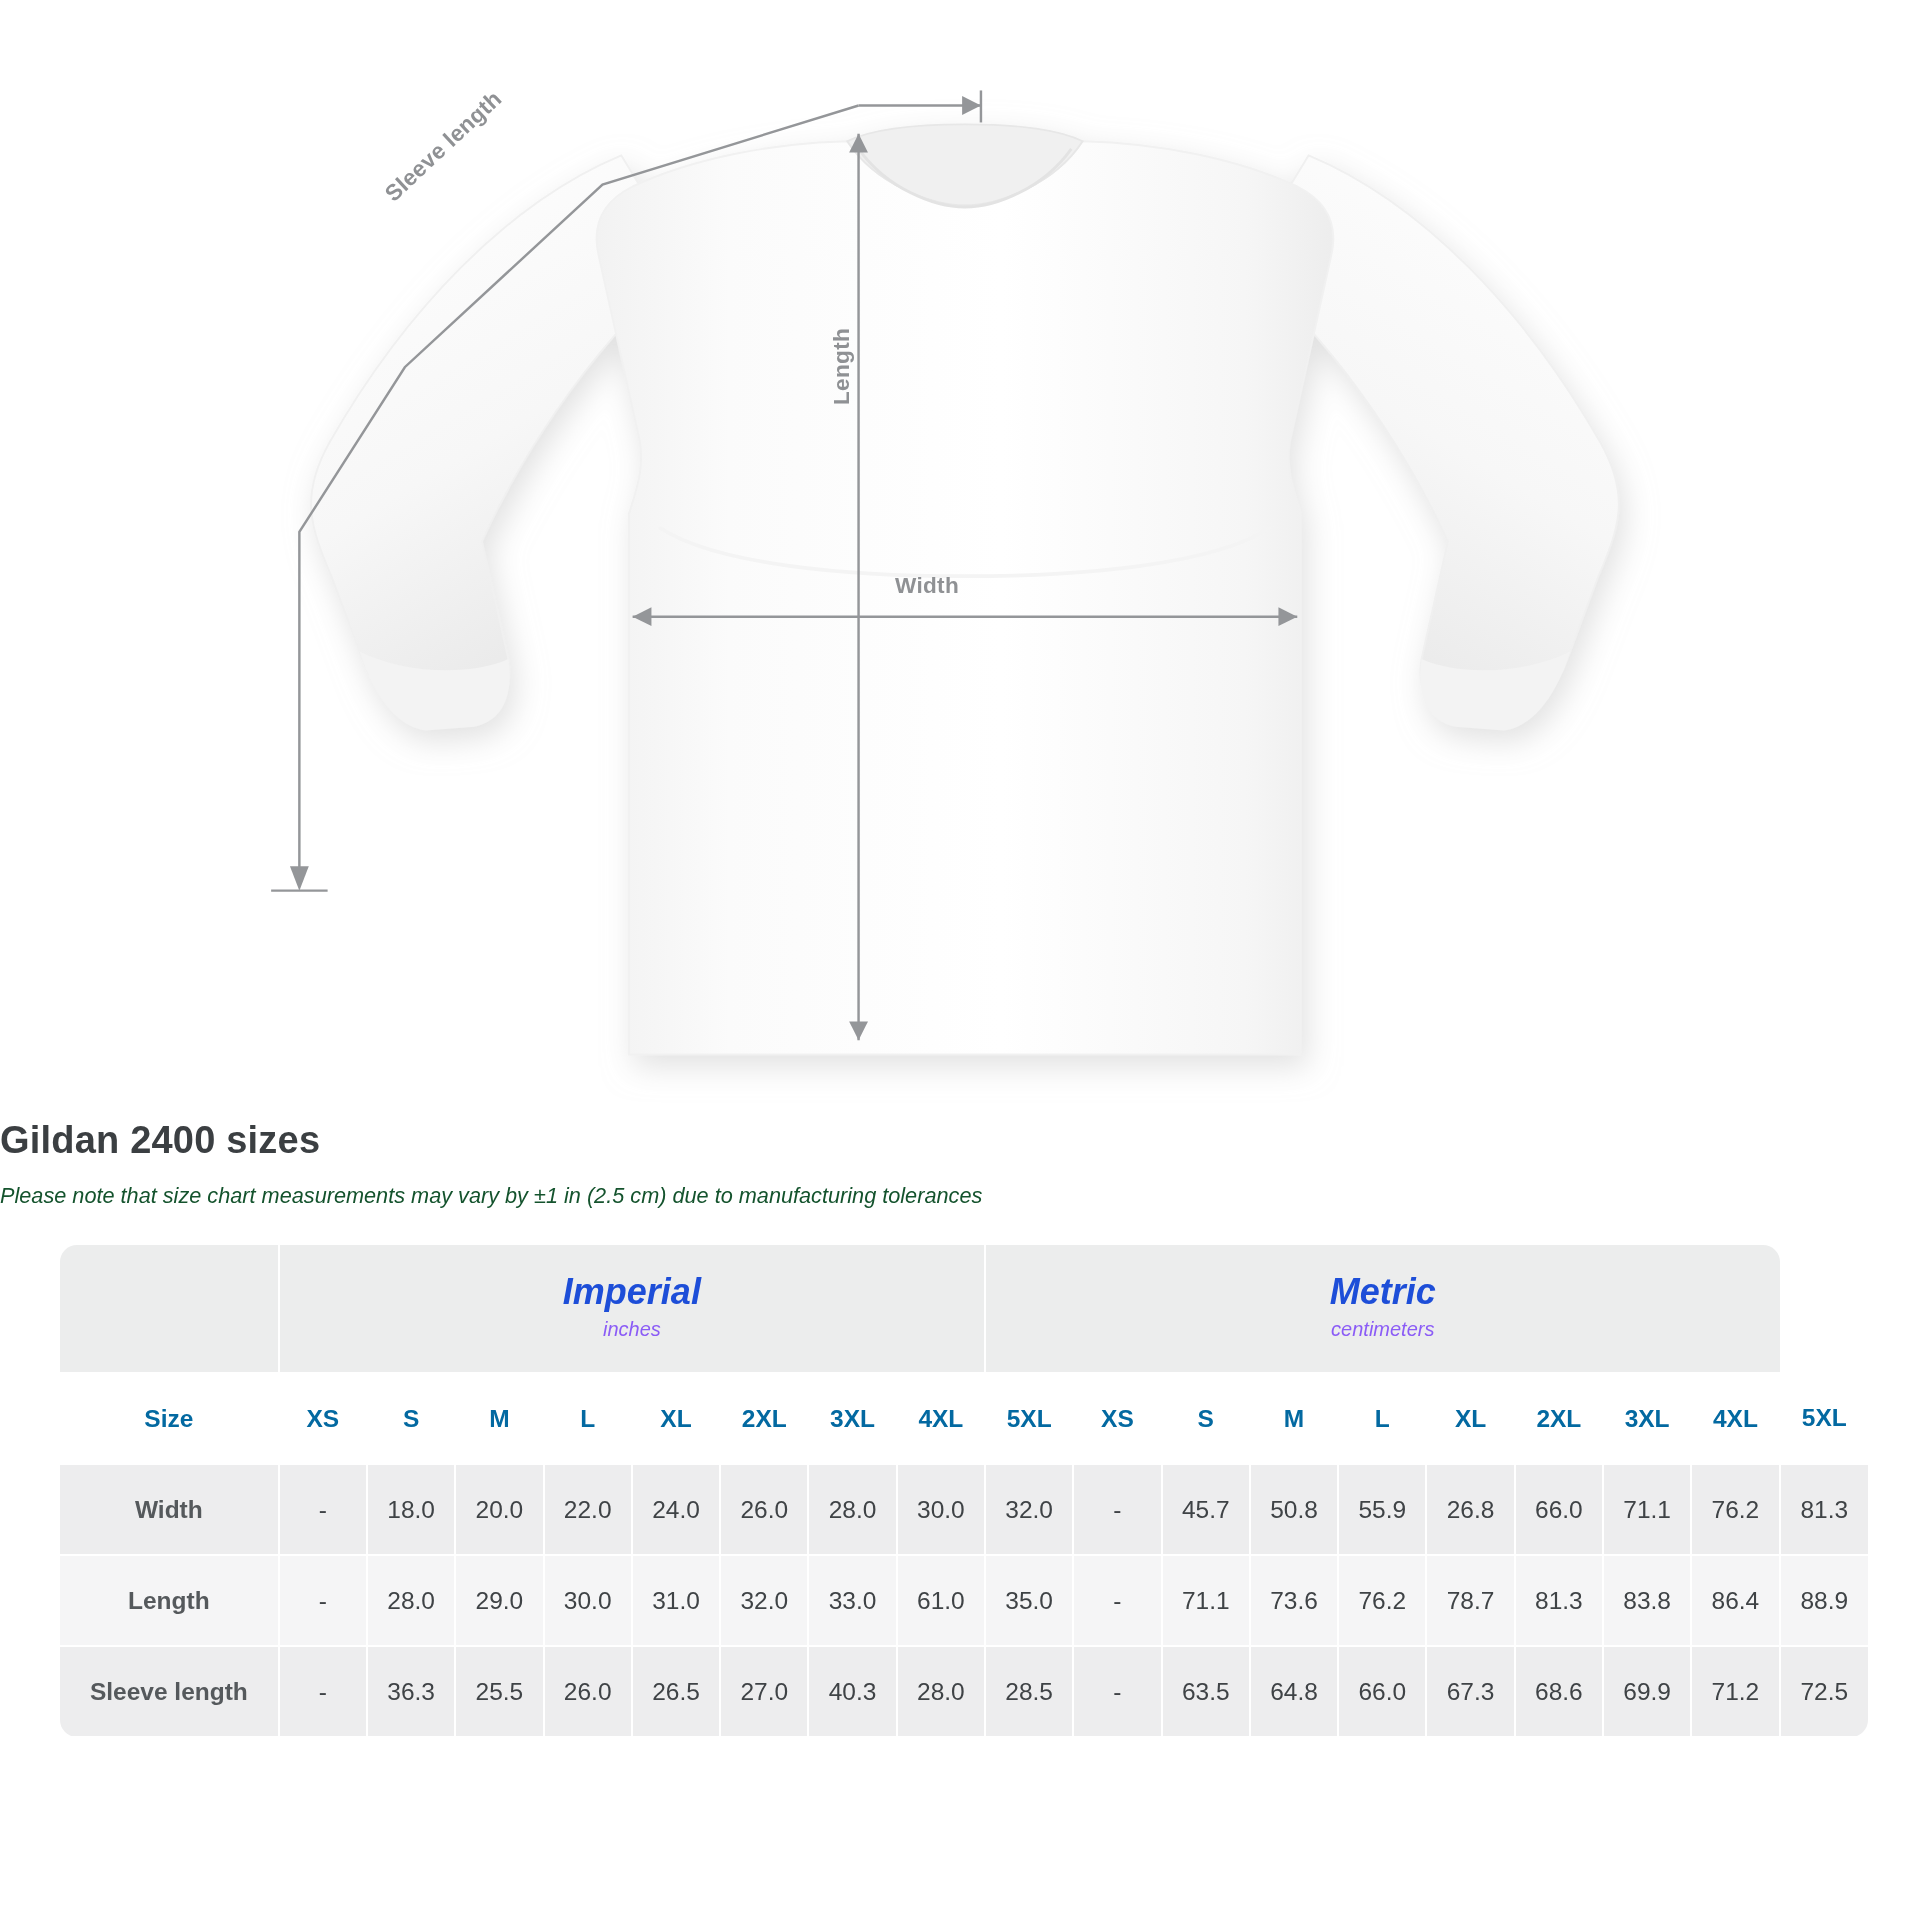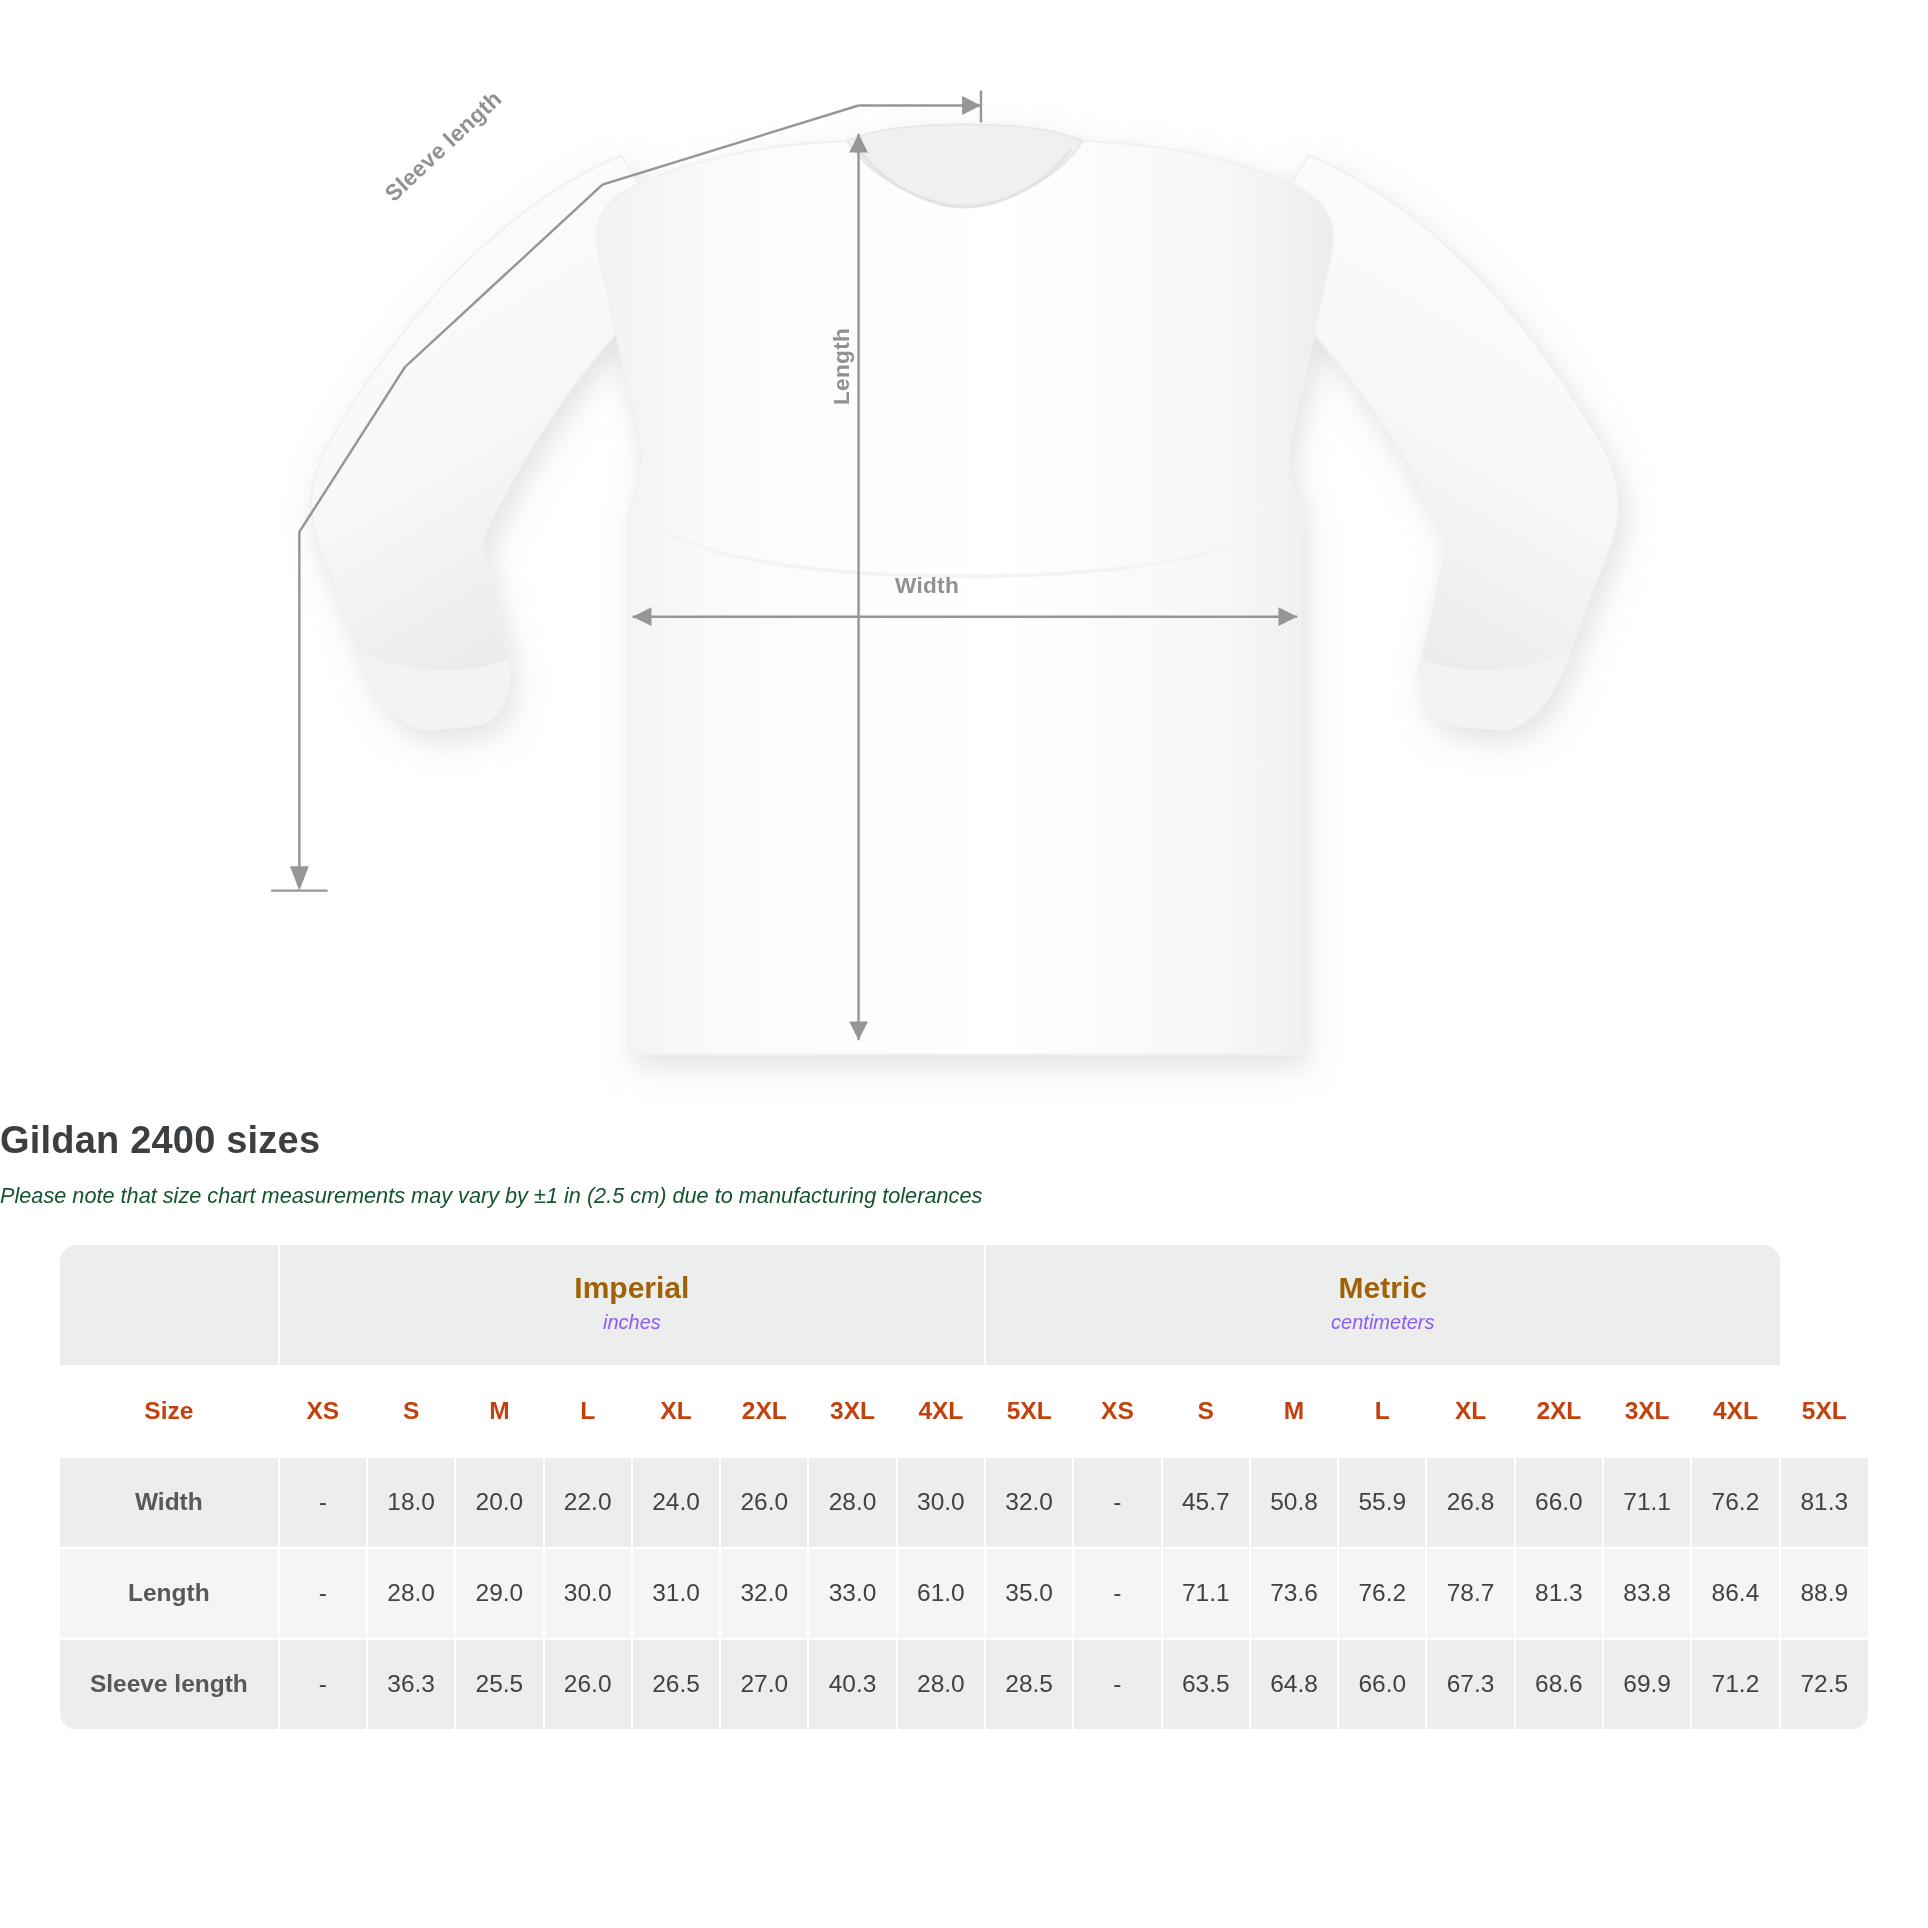--- a/index.html
+++ b/index.html
@@ -82,23 +82,24 @@
     width: 1808px;
     border-collapse: collapse;
     table-layout: fixed;
   }
   table.size-table tr.unit-row td {
     background: #eceded;
     text-align: center;
     padding: 24.5px 0 28px 0;
   }
   .unit-name {
-    font-size: 30px;
-    font-weight: bold;
-    color: #a16207;
+    font-size: 36px;
+    font-style: italic;
+    font-weight: bold;
+    color: #1d4ed8;
     line-height: 1.25;
   }
   .unit-sub {
     font-size: 20px;
     font-style: italic;
     color: #8b5cf6;
     line-height: 1.5;
   }
   .corner-cell {
     background: #eceded !important;
@@ -110,21 +111,21 @@
   }
   table.size-table tr td:last-child {
     border-right: none;
   }
 
   .hdr-row td {
     background: #ffffff;
     text-align: center;
     font-size: 24.5px;
     font-weight: bold;
-    color: #c2410c;
+    color: #0369a1;
     height: 87px;
     vertical-align: middle;
   }
   .hdr-row td.rowhead {
     background: #ffffff;
   }
 
   .data-row td {
     background: #ededee;
     text-align: center;

